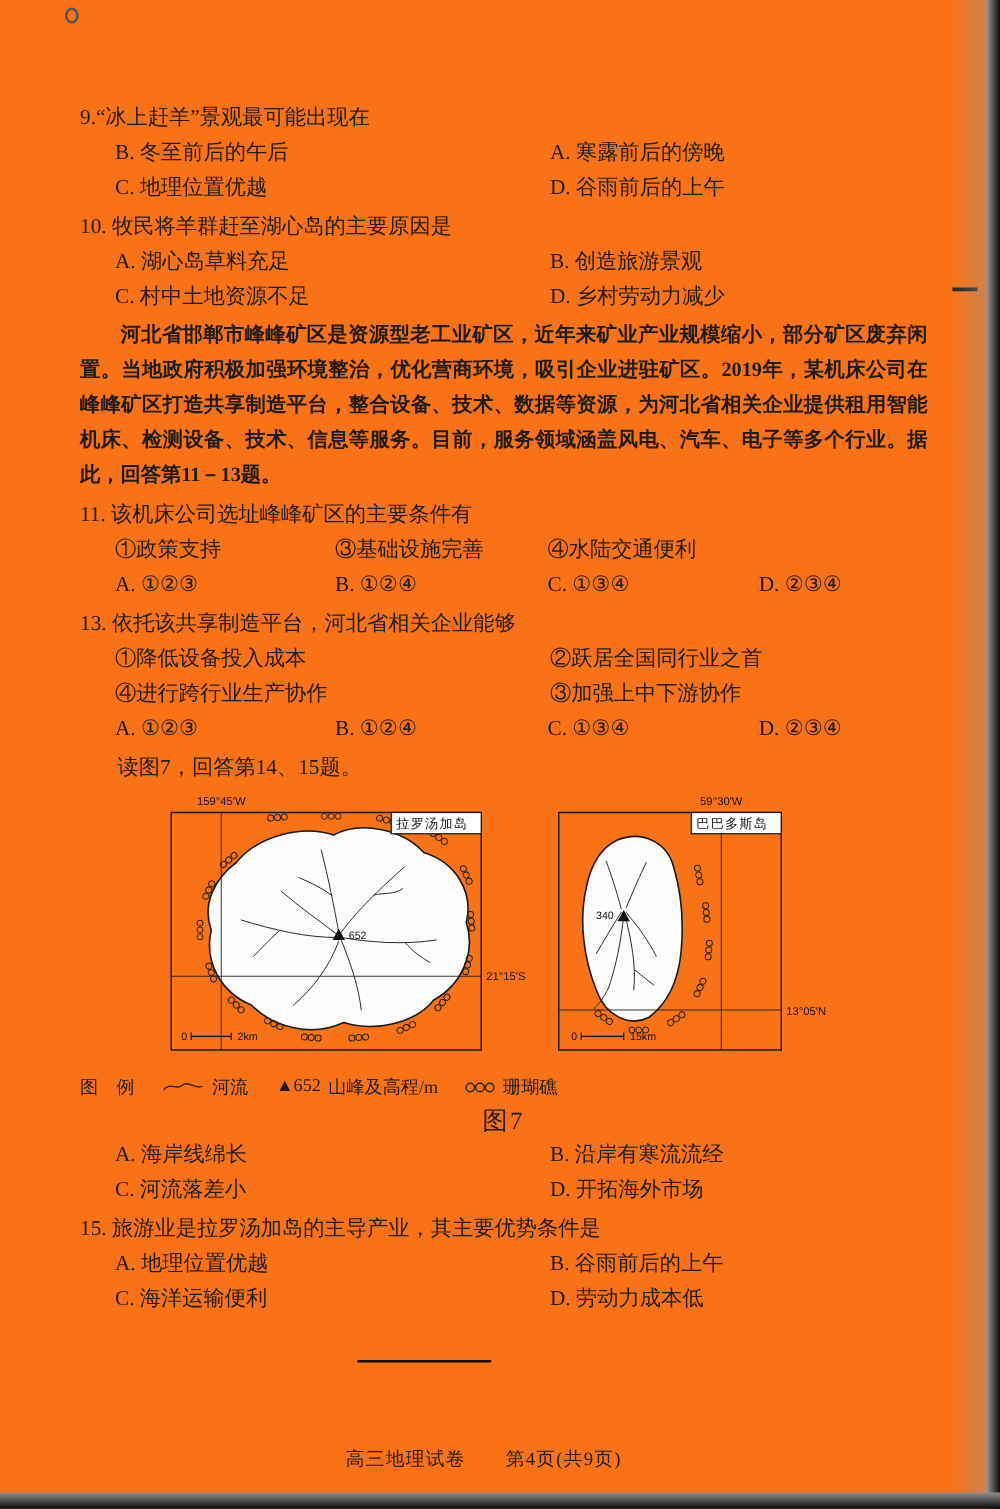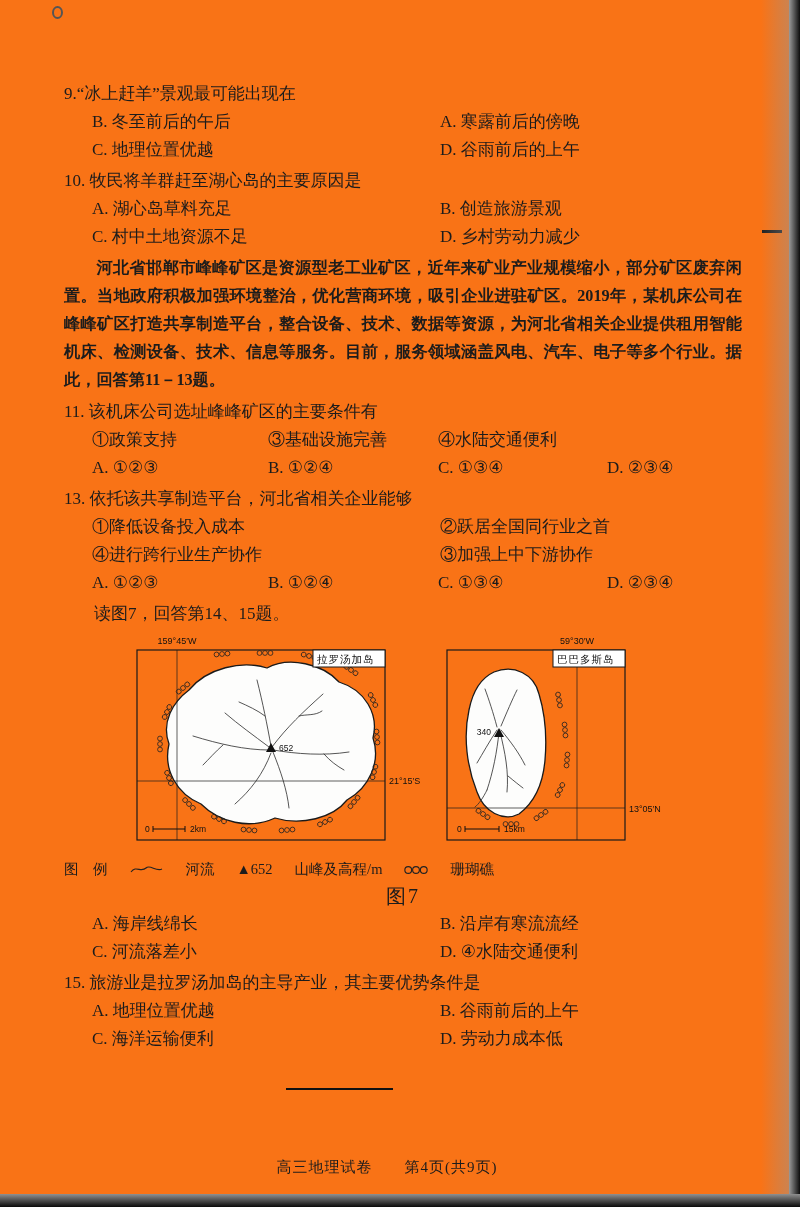--- a/index.html
+++ b/index.html
@@ -29,21 +29,21 @@
   .map text.small { font-size:8.5px; }
   .map .frame { fill:none; stroke:#1a1a1a; stroke-width:1.2; }
   .map .island { fill:#fdfdfc; stroke:#1a1a1a; stroke-width:1.3; }
   .map .grat { stroke:#1a1a1a; stroke-width:0.7; }
   .map .river { fill:none; stroke:#2a2a2a; stroke-width:0.8; stroke-linecap:round; }
   .map .peak { fill:#111; }
   .map .titlebox { fill:#fff; stroke:#1a1a1a; stroke-width:1; }
   .map .scale { stroke:#111; stroke-width:1; }
 
   .legend { display:flex; justify-content:flex-start; align-items:center; gap:22px; font-size:14.5px; margin-top:3px; }
-  .leg-item { display:inline-flex; align-items:center; gap:22px; }
+  .leg-item { display:inline-flex; align-items:center; gap:6px; }
   .caption { text-align:center; font-size:20px; letter-spacing:2px; margin-top:4px; }
 
   .footer { position:absolute; left:0; right:26px; bottom:30px; text-align:center; font-size:15px; letter-spacing:1px; }
 
   .artifact, .edge { position:absolute; z-index:5; }
   .ring { left:52px; top:6px; width:11px; height:13px; border:2px solid #555; border-radius:50%; }
   .dash { left:762px; top:230px; width:20px; height:3px; background:#222; }
   .strike { left:286px; top:1088px; width:107px; height:2px; background:#111; }
   .edge.right { right:0; top:0; width:11px; height:100%;
     background:linear-gradient(to right,#9a9a9a,#0c0c0c); }
@@ -224,21 +224,21 @@
         </span>
       </div>
       <figcaption class="caption">图7</figcaption>
     </figure>
 
     <section class="question">
       <div class="opts grid2">
         <span>A. 海岸线绵长</span>
         <span>B. 沿岸有寒流流经</span>
         <span>C. 河流落差小</span>
-        <span>D. ④水陆交通便利</span>
+        <span>D. 开拓海外市场</span>
       </div>
     </section>
 
     <section class="question">
       <div class="stem">15. 旅游业是拉罗汤加岛的主导产业，其主要优势条件是</div>
       <div class="opts grid2">
         <span>A. 地理位置优越</span>
         <span>B. 谷雨前后的上午</span>
         <span>C. 海洋运输便利</span>
         <span>D. 劳动力成本低</span>

